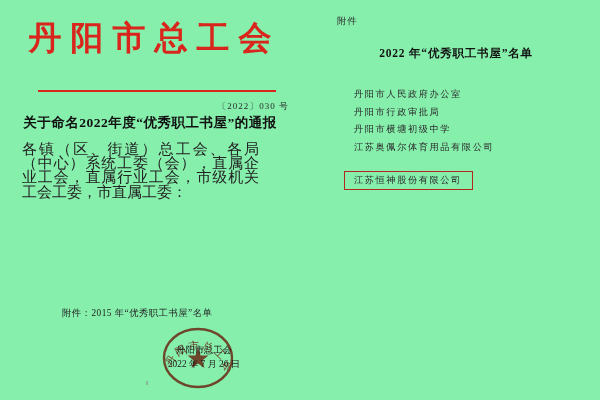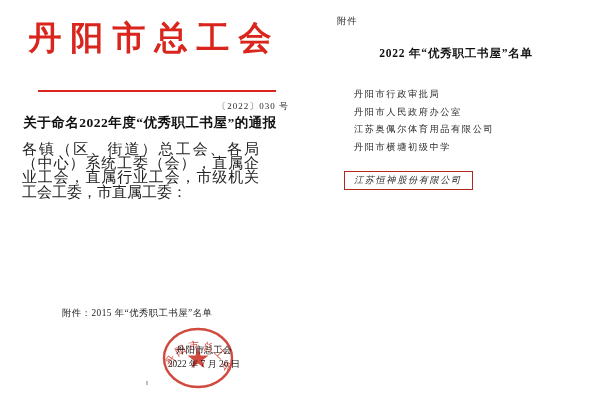--- a/index.html
+++ b/index.html
@@ -1,18 +1,18 @@
 <!DOCTYPE html>
 <html><head>
 <meta charset="utf-8">
 <style>
   html,body { margin:0; padding:0; background:#e8e8e8; }
   .canvas {
     position:relative; width:600px; height:400px; margin:0 auto;
-    background:#ffffff; overflow:hidden;
+    background:#86efac; overflow:hidden;
     font-family:"Liberation Serif","DejaVu Serif",serif;
     color:#1f1f1f;
   }
   .page { position:absolute; top:0; height:400px; width:300px; }
   .left-page  { left:0; }
   .right-page { left:300px; }
 
   
   .org-header {
     position:absolute; top:16px; left:0; width:100%;
@@ -68,21 +68,21 @@
   .shop-list {
     position:absolute; top:88px; left:54px; width:200px;
     font-size:9.2px; color:#2a2a2a;
   }
   .list-item {
     letter-spacing:1.6px; line-height:12px; margin-bottom:5.5px;
     white-space:nowrap;
   }
   .list-item.highlight {
     border:1.5px solid #b5261e; width:fit-content;
-    padding:2px 10px 3px 9px; margin-left:-10px; margin-top:18px;font-style:italic;
+    padding:2px 10px 3px 9px; margin-left:-10px; margin-top:18px;
   }
 </style>
 </head>
 <body>
 
 <div class="canvas">
 
   <div class="page left-page">
 
     <div class="org-header">丹阳市总工会</div>
@@ -116,22 +116,22 @@
     <div class="speck speck-left"></div>
   </div>
 
   <div class="page right-page">
 
     <div class="attach-label">附件</div>
 
     <div class="list-title">2022 年“优秀职工书屋”名单</div>
 
     <div class="shop-list">
+      <div class="list-item">丹阳市人民政府办公室</div>
       <div class="list-item">丹阳市行政审批局</div>
-      <div class="list-item">丹阳市人民政府办公室</div>
+      <div class="list-item">丹阳市横塘初级中学</div>
       <div class="list-item">江苏奥佩尔体育用品有限公司</div>
-      <div class="list-item">丹阳市横塘初级中学</div>
       <div class="list-item highlight">江苏恒神股份有限公司</div>
     </div>
 
   </div>
 
 </div>
 
 </body></html>

